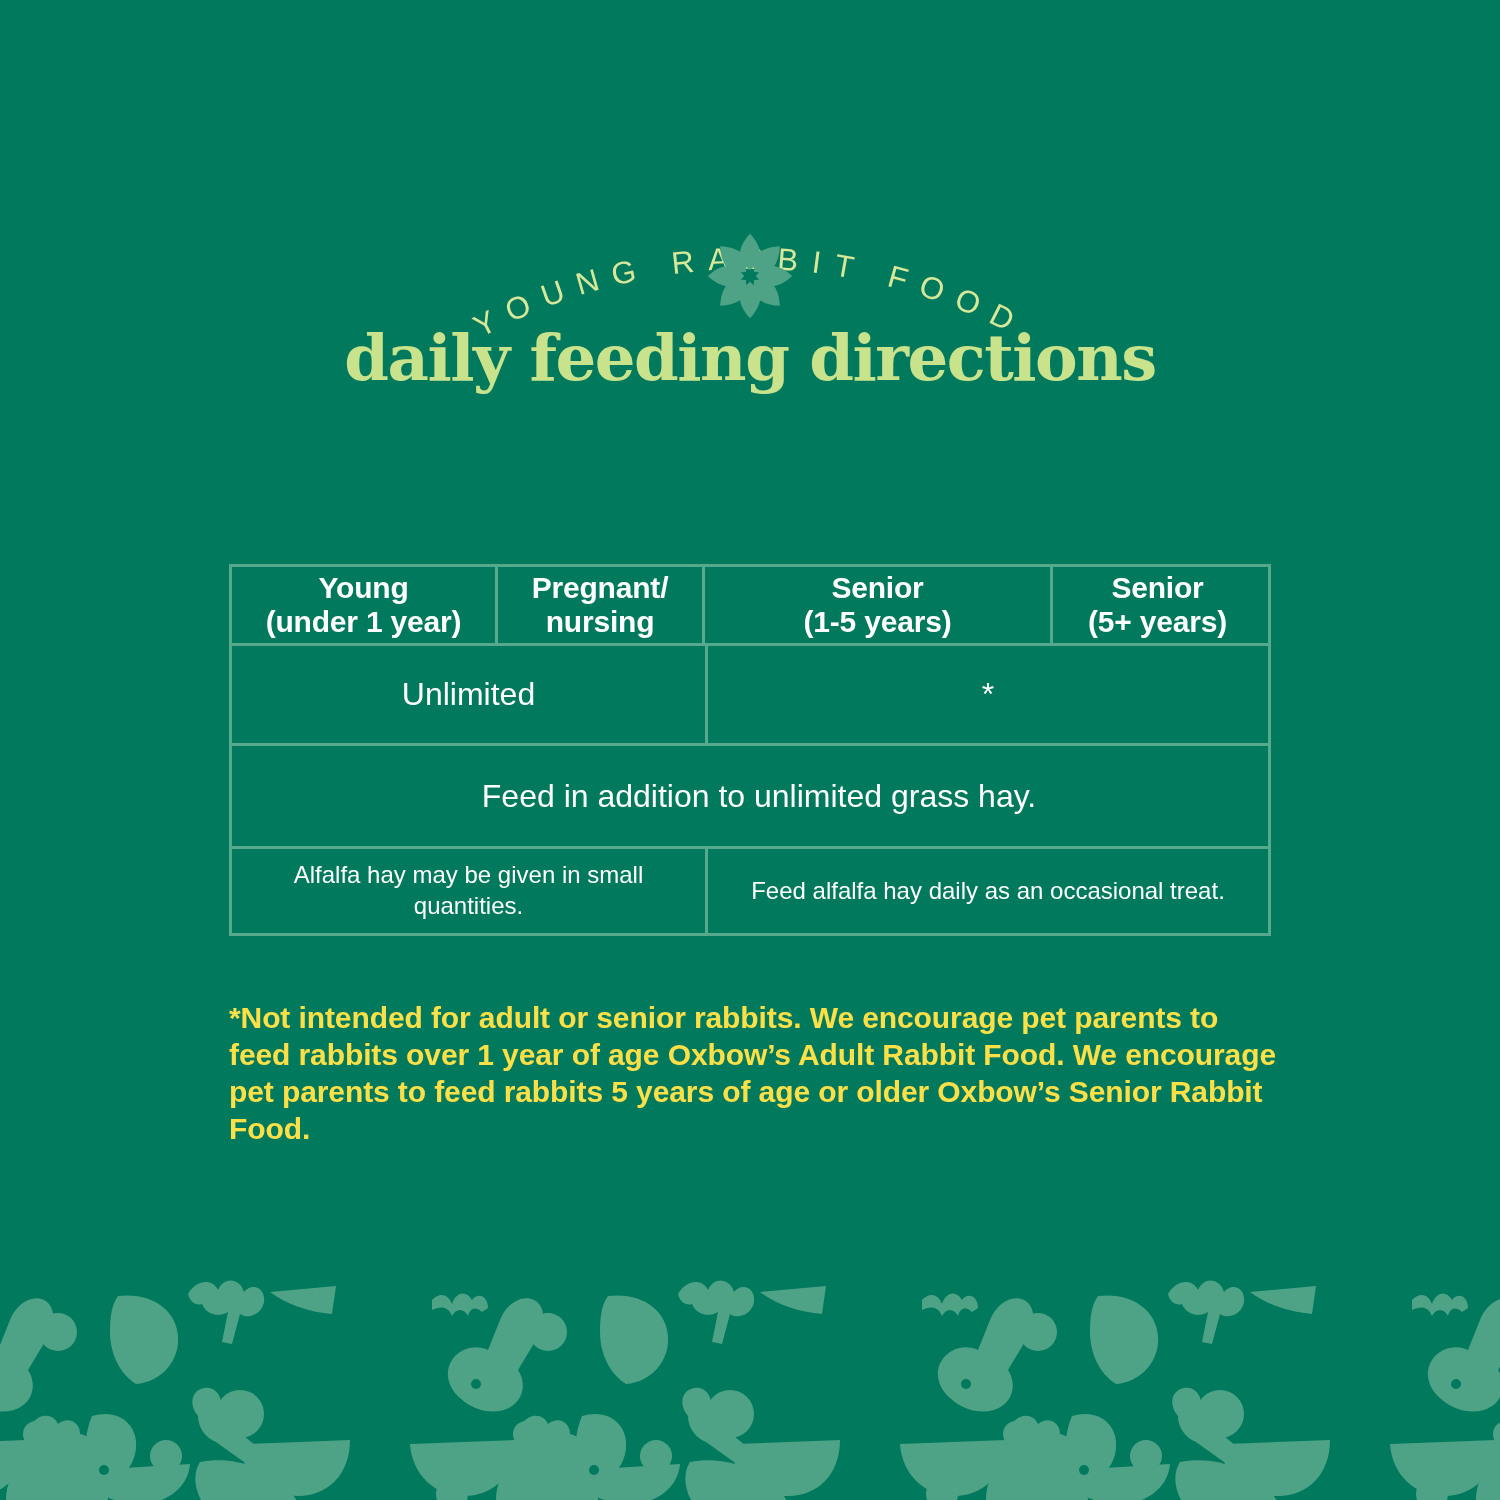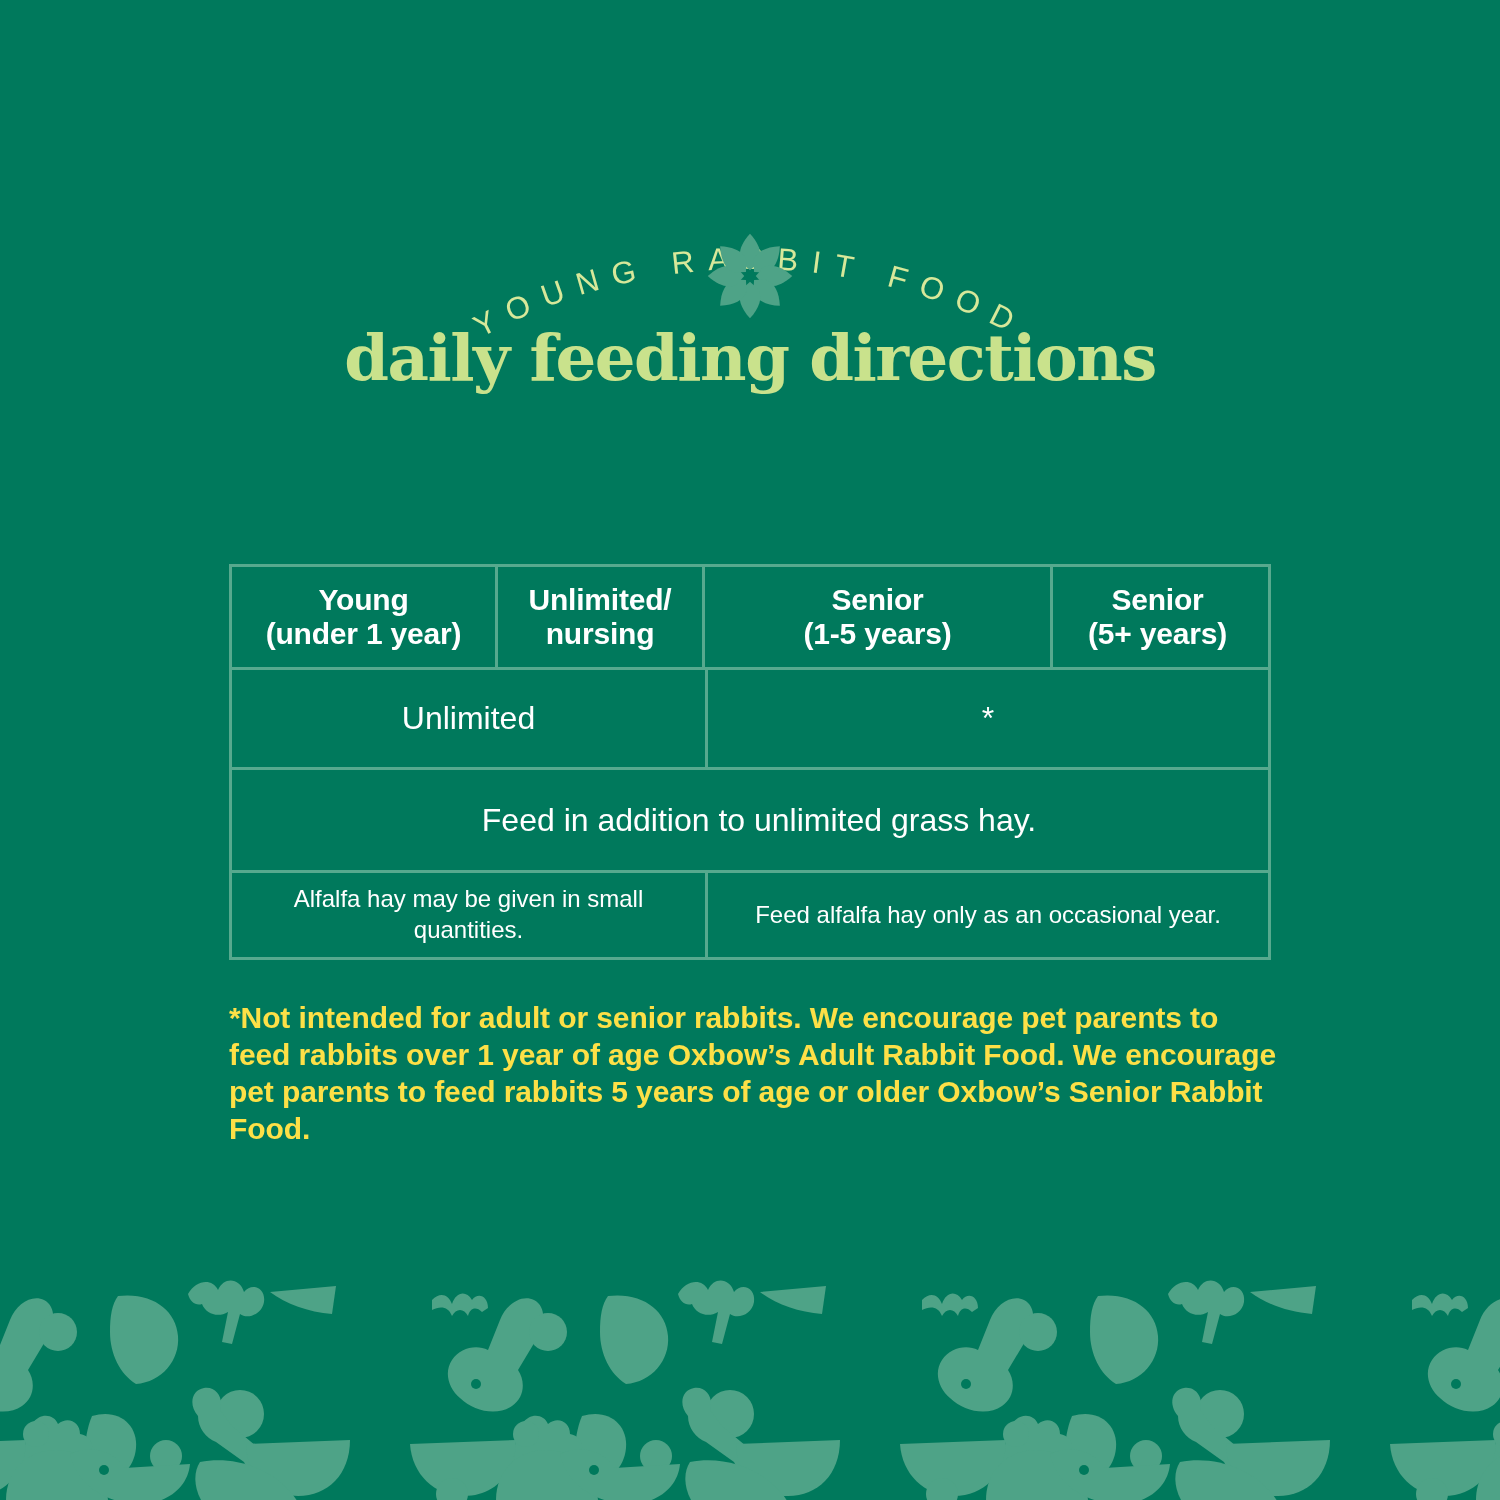--- a/index.html
+++ b/index.html
@@ -92,21 +92,21 @@
     color: #ffffff;
     padding: 6px 10px;
   }
   .tcell + .tcell {
     border-left: 3px solid #57a98e;
   }
   .head-row .tcell {
     font-weight: bold;
     font-size: 30px;
     line-height: 1.14;
-    height: 100px;
+    height: 76px;
     letter-spacing: -0.2px;
   }
   .body-row .tcell {
     font-weight: 400;
     font-size: 31px;
     line-height: 1.2;
   }
   .r2 .tcell { height: 97px; font-size: 32px; text-align: right; }
   .r3 .tcell { height: 100px; font-size: 32px; padding-left: 28px; }
   .r4 .tcell { height: 84px; font-size: 24px; line-height: 1.28; }
@@ -201,21 +201,21 @@
 
     <div class="trow head-row">
       <div class="tcell c-young">
         <span>
           <span>Young</span><br>
           <span>(under 1 year)</span>
         </span>
       </div>
       <div class="tcell c-preg">
         <span>
-          <span>Unlimited/</span><br>
+          <span>Pregnant/</span><br>
           <span>nursing</span>
         </span>
       </div>
       <div class="tcell c-adult">
         <span>
           <span>Senior</span><br>
           <span>(1-5 years)</span>
         </span>
       </div>
       <div class="tcell c-senior">
@@ -230,21 +230,21 @@
       <div class="tcell span-12">Unlimited</div>
       <div class="tcell span-34">*</div>
     </div>
 
     <div class="trow body-row r3">
       <div class="tcell span-all">Feed in addition to unlimited grass hay.</div>
     </div>
 
     <div class="trow body-row r4">
       <div class="tcell half-a">Alfalfa hay may be given in small quantities.</div>
-      <div class="tcell half-b">Feed alfalfa hay only as an occasional year.</div>
+      <div class="tcell half-b">Feed alfalfa hay daily as an occasional treat.</div>
     </div>
 
   </div>
 
   <div class="footnote">*Not intended for adult or senior rabbits. We encourage pet parents to feed rabbits over 1 year of age Oxbow’s Adult Rabbit Food. We encourage pet parents to feed rabbits 5 years of age or older Oxbow’s Senior Rabbit Food.</div>
 
   <div class="pattern-band">
     <svg width="1500" height="252" viewBox="0 0 1500 252" xmlns="http://www.w3.org/2000/svg">
       <defs>
         <g id="motif-tile">

